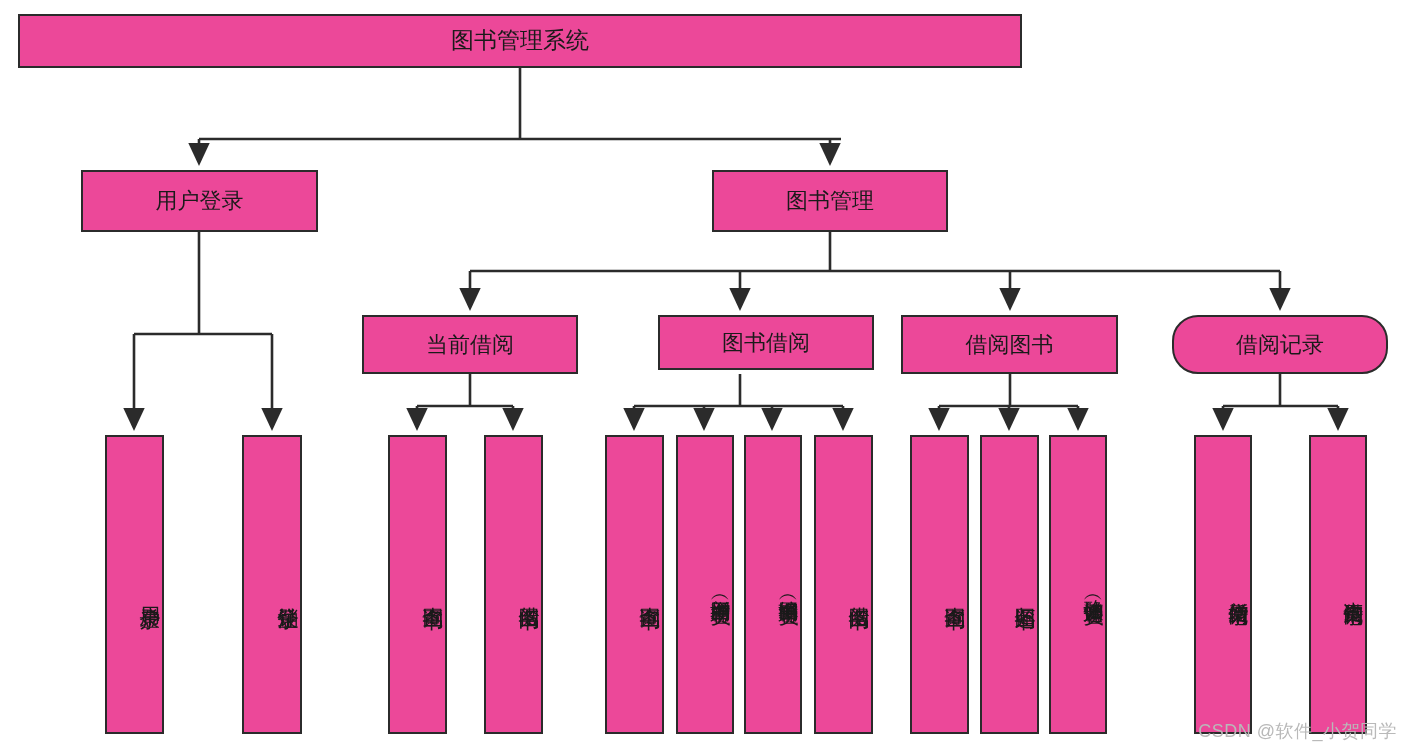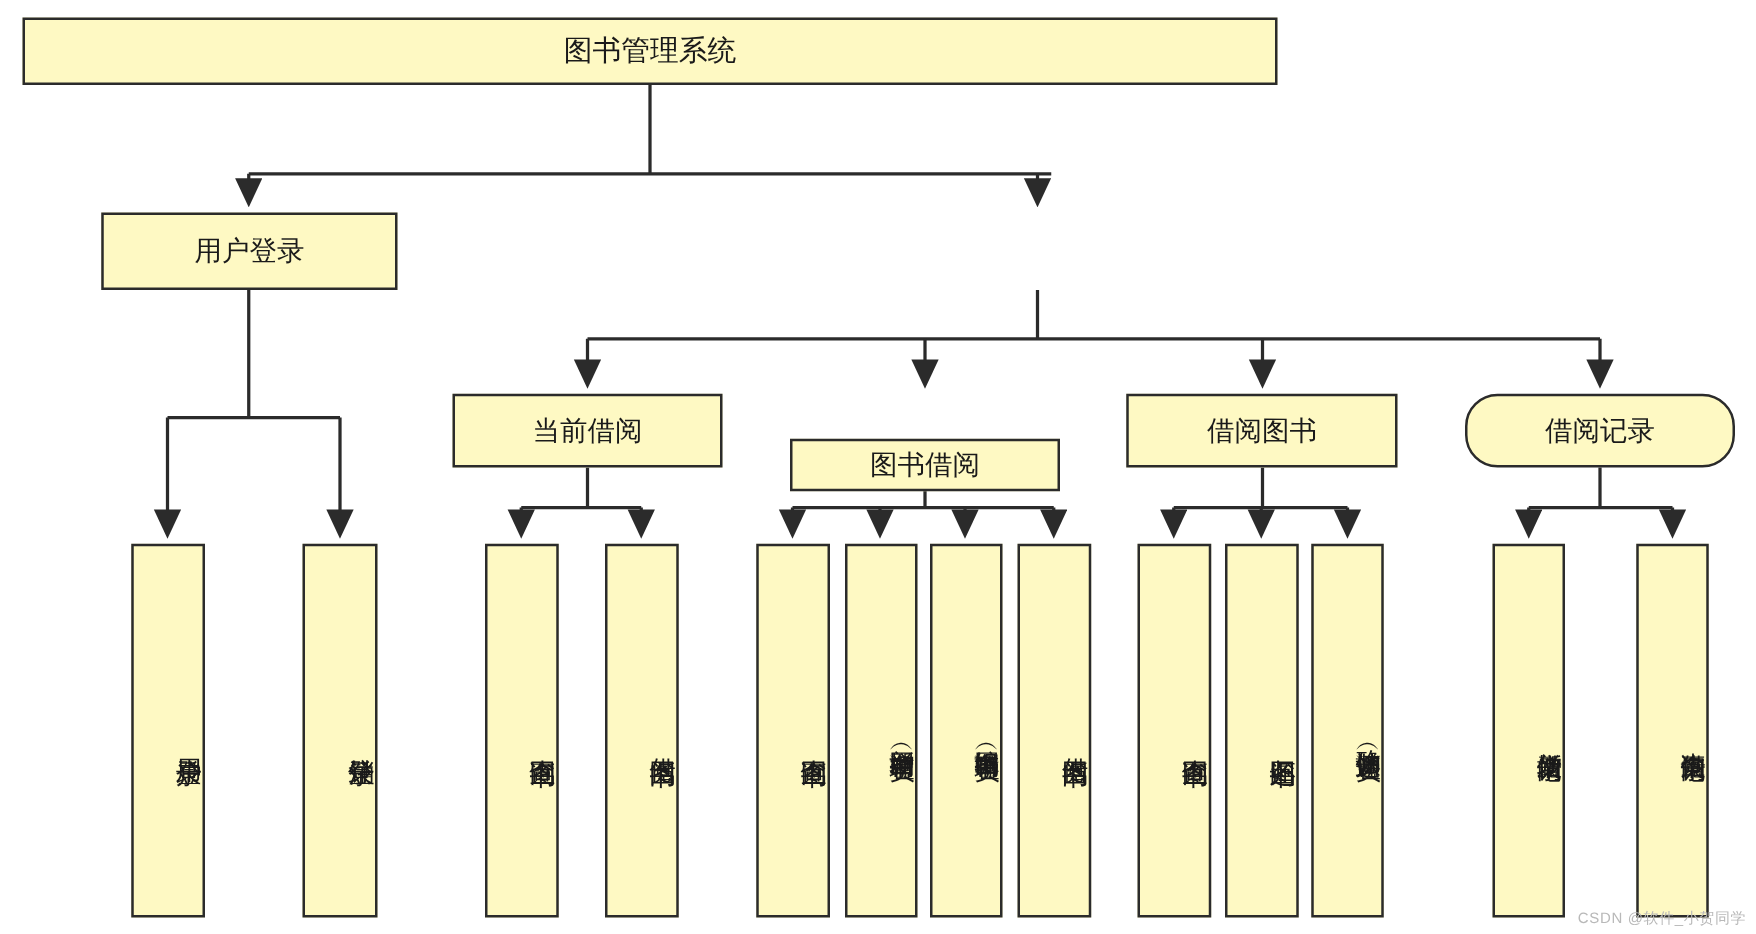--- a/index.html
+++ b/index.html
@@ -21,21 +21,21 @@
   #diagram-svg {
     position: absolute;
     left: 0;
     top: 0;
     width: 1405px;
     height: 747px;
   }
   .node-box {
     position: absolute;
     box-sizing: border-box;
-    background: #fef9c3;
+    background: #ec4899;
     border: 2.5px solid #2b2b2b;
     display: flex;
     align-items: center;
     justify-content: center;
     color: #1a1a1a;
     line-height: 1.18;
     text-align: center;
   }
   .node-root {
     font-size: 23px;
@@ -59,21 +59,21 @@
   .node-label {
     white-space: pre;
   }
   .node-leaf .node-label {
     white-space: normal;
   }
   #watermark {
     position: absolute;
     right: 8px;
     bottom: 4px;
-    font-size: 12px;
+    font-size: 18px;
     color: #b9b9b9;
     letter-spacing: 0.5px;
     user-select: none;
     pointer-events: none;
   }
 </style>
 </head>
 <body>
 
 <div id="diagram-canvas">
@@ -128,25 +128,28 @@
     </g>
   </svg>
 
   <div class="node-box node-root" style="left:18px; top:14px; width:1004px; height:54px;">
     <span class="node-label">图书管理系统</span>
   </div>
 
   <div class="node-box node-branch" style="left:81px; top:170px; width:237px; height:62px;">
     <span class="node-label">用户登录</span>
   </div>
+  <div class="node-box node-branch" style="left:712px; top:170px; width:236px; height:62px;">
+    <span class="node-label">图书管理</span>
+  </div>
 
   <div class="node-box node-branch" style="left:362px; top:315px; width:216px; height:59px;">
     <span class="node-label">当前借阅</span>
   </div>
-  <div class="node-box node-branch" style="left:632px; top:315px; width:216px; height:42px;margin-top:36px;">
+  <div class="node-box node-branch" style="left:658px; top:315px; width:216px; height:55px;">
     <span class="node-label">图书借阅</span>
   </div>
   <div class="node-box node-branch" style="left:901px; top:315px; width:217px; height:59px;">
     <span class="node-label">借阅图书</span>
   </div>
   <div class="node-box node-branch" style="left:1172px; top:315px; width:216px; height:59px;border-radius:26px;">
     <span class="node-label">借阅记录</span>
   </div>
 
   <div class="node-box node-leaf" style="left:105px; top:435px; width:59px; height:299px;">

